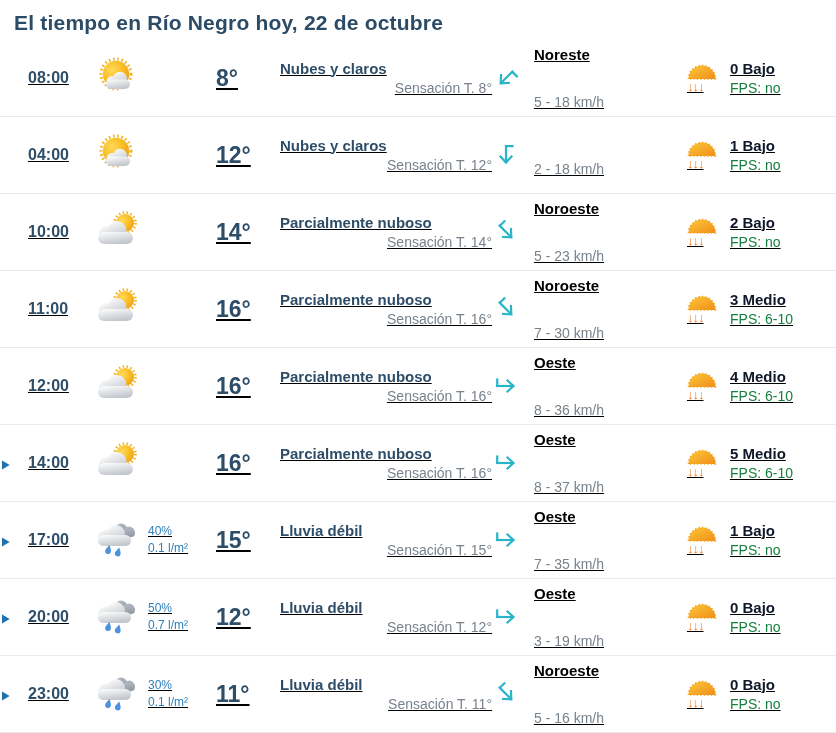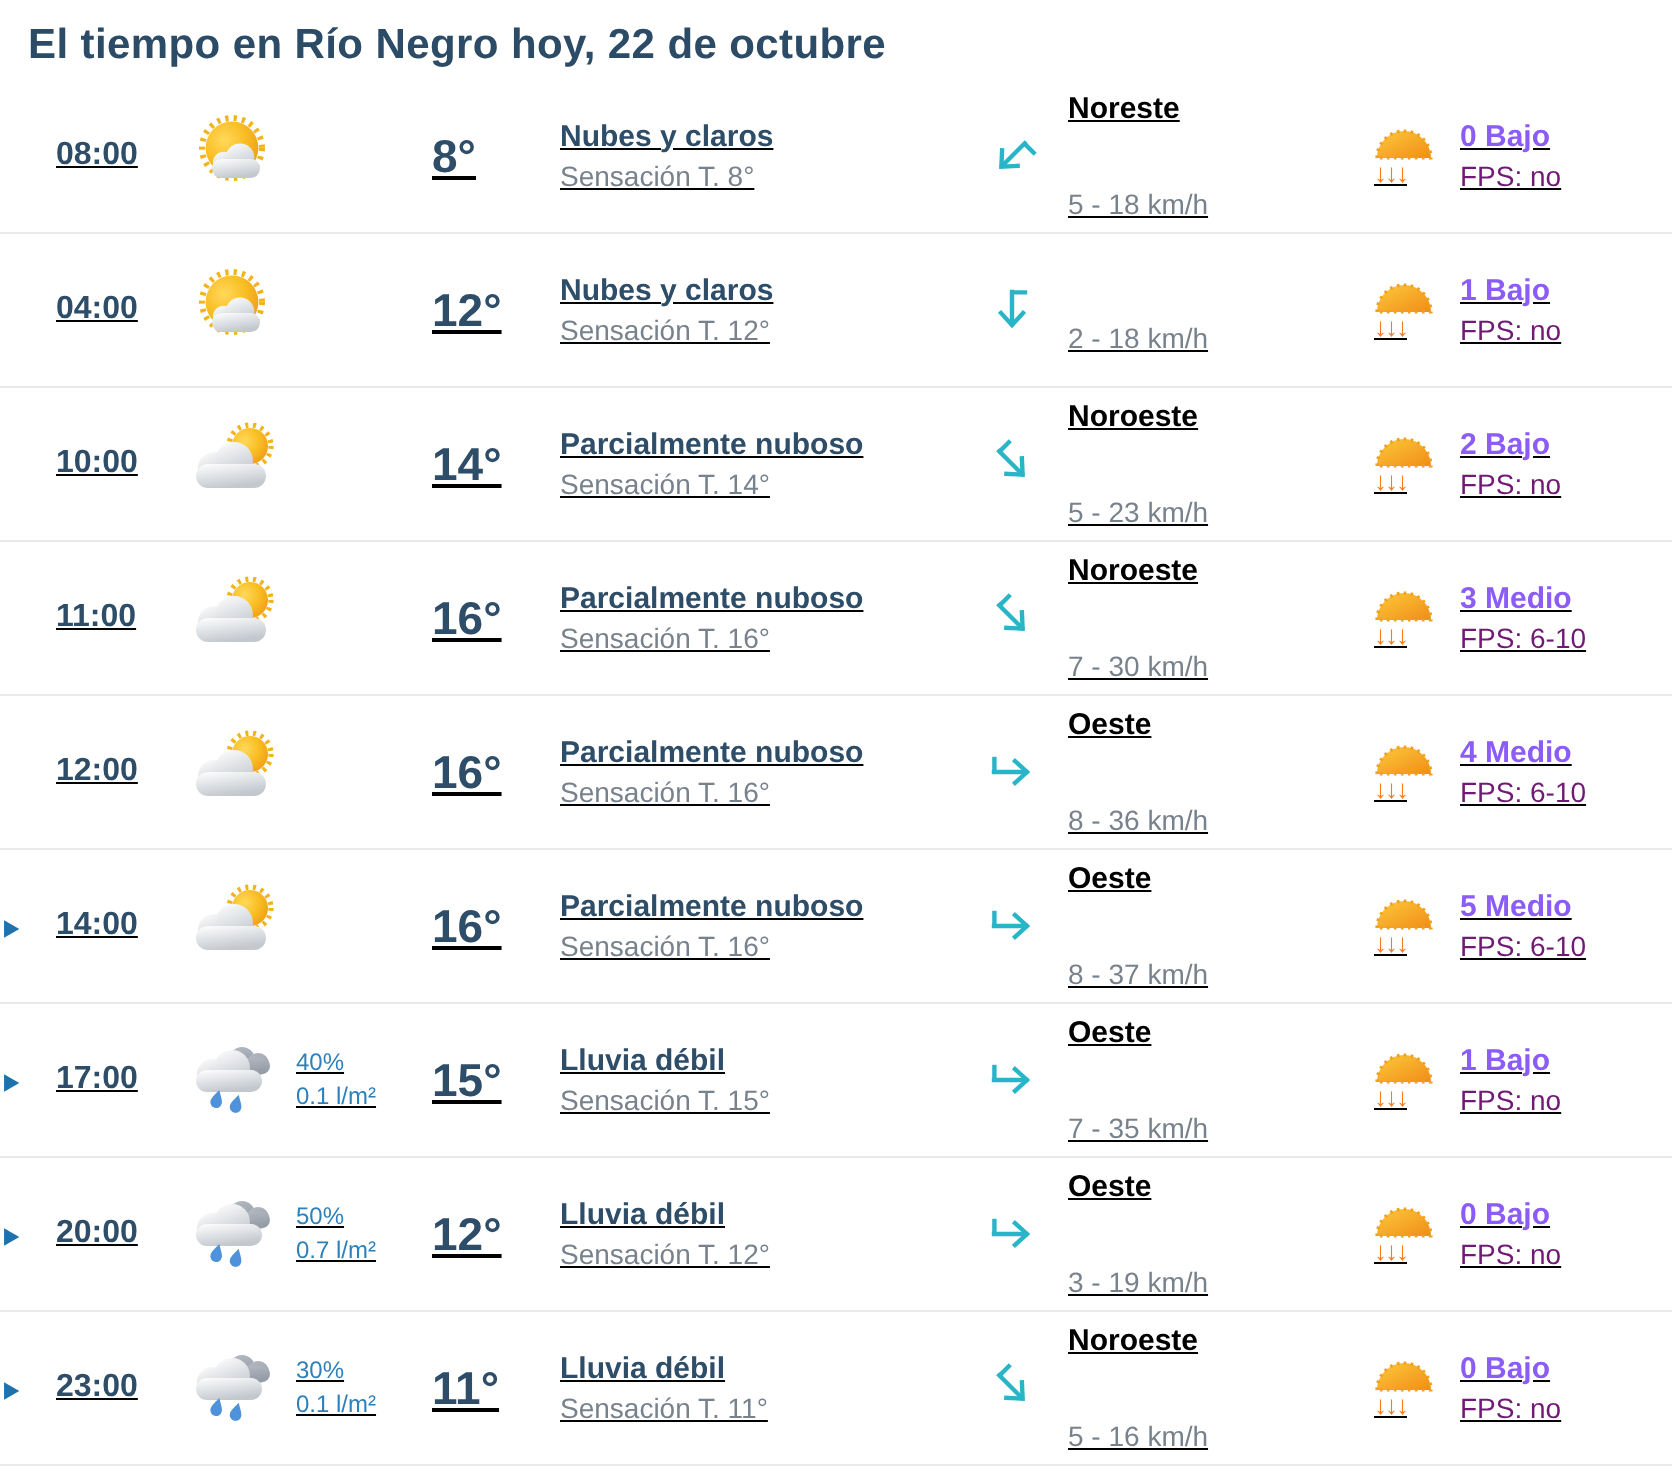--- a/index.html
+++ b/index.html
@@ -26,32 +26,32 @@
   .tri{
     color:#1e73ae;font-size:10px;line-height:10px;display:inline-block;
     transform:scaleY(1.15);
   }
   .time{color:#2e4d68;font-size:16px;font-weight:bold;}
   .icon{display:flex;align-items:center;justify-content:center;}
   .icon span{display:inline-flex;}
   .precip{font-size:12px;color:#2e80ba;line-height:17px;}
   .temp{color:#2e4d68;font-size:23px;font-weight:bold;letter-spacing:0;}
   .cond{color:#2e4d68;font-size:15px;font-weight:bold;line-height:20px;}
-  .feels{color:#78828c;font-size:14px;line-height:19px;}
+  .feels{color:#78828c;font-size:14px;line-height:19px;text-align:right;}
   .arrow{display:flex;align-items:center;}
   .arrow svg{display:block;}
   .wname{color:#000000;font-size:15px;font-weight:bold;line-height:20px;}
   .wspeed{color:#78828c;font-size:14px;line-height:19px;margin-top:28px;}
   .uvicon{display:flex;flex-direction:column;align-items:flex-start;line-height:0;}
   .uvarrows{
     color:#f47b20;font-size:13px;font-weight:bold;line-height:12px;
     letter-spacing:-1px;margin-top:1px;margin-left:1px;
   }
-  .uvl{color:#8b5cf6;font-size:15px;font-weight:bold;line-height:20px;}
-  .fps{color:#701a75;font-size:14px;line-height:19px;}
+  .uvl{color:#0f172a;font-size:15px;font-weight:bold;line-height:20px;}
+  .fps{color:#15803d;font-size:14px;line-height:19px;}
   .hidden{visibility:hidden;}
 </style>
 </head>
 <body>
 
 <svg width="0" height="0" style="position:absolute" aria-hidden="true">
   <defs>
     <radialGradient id="sunGrad" cx="35%" cy="35%" r="75%">
       <stop offset="0%" stop-color="#ffd95a"></stop>
       <stop offset="55%" stop-color="#f9bd23"></stop>

